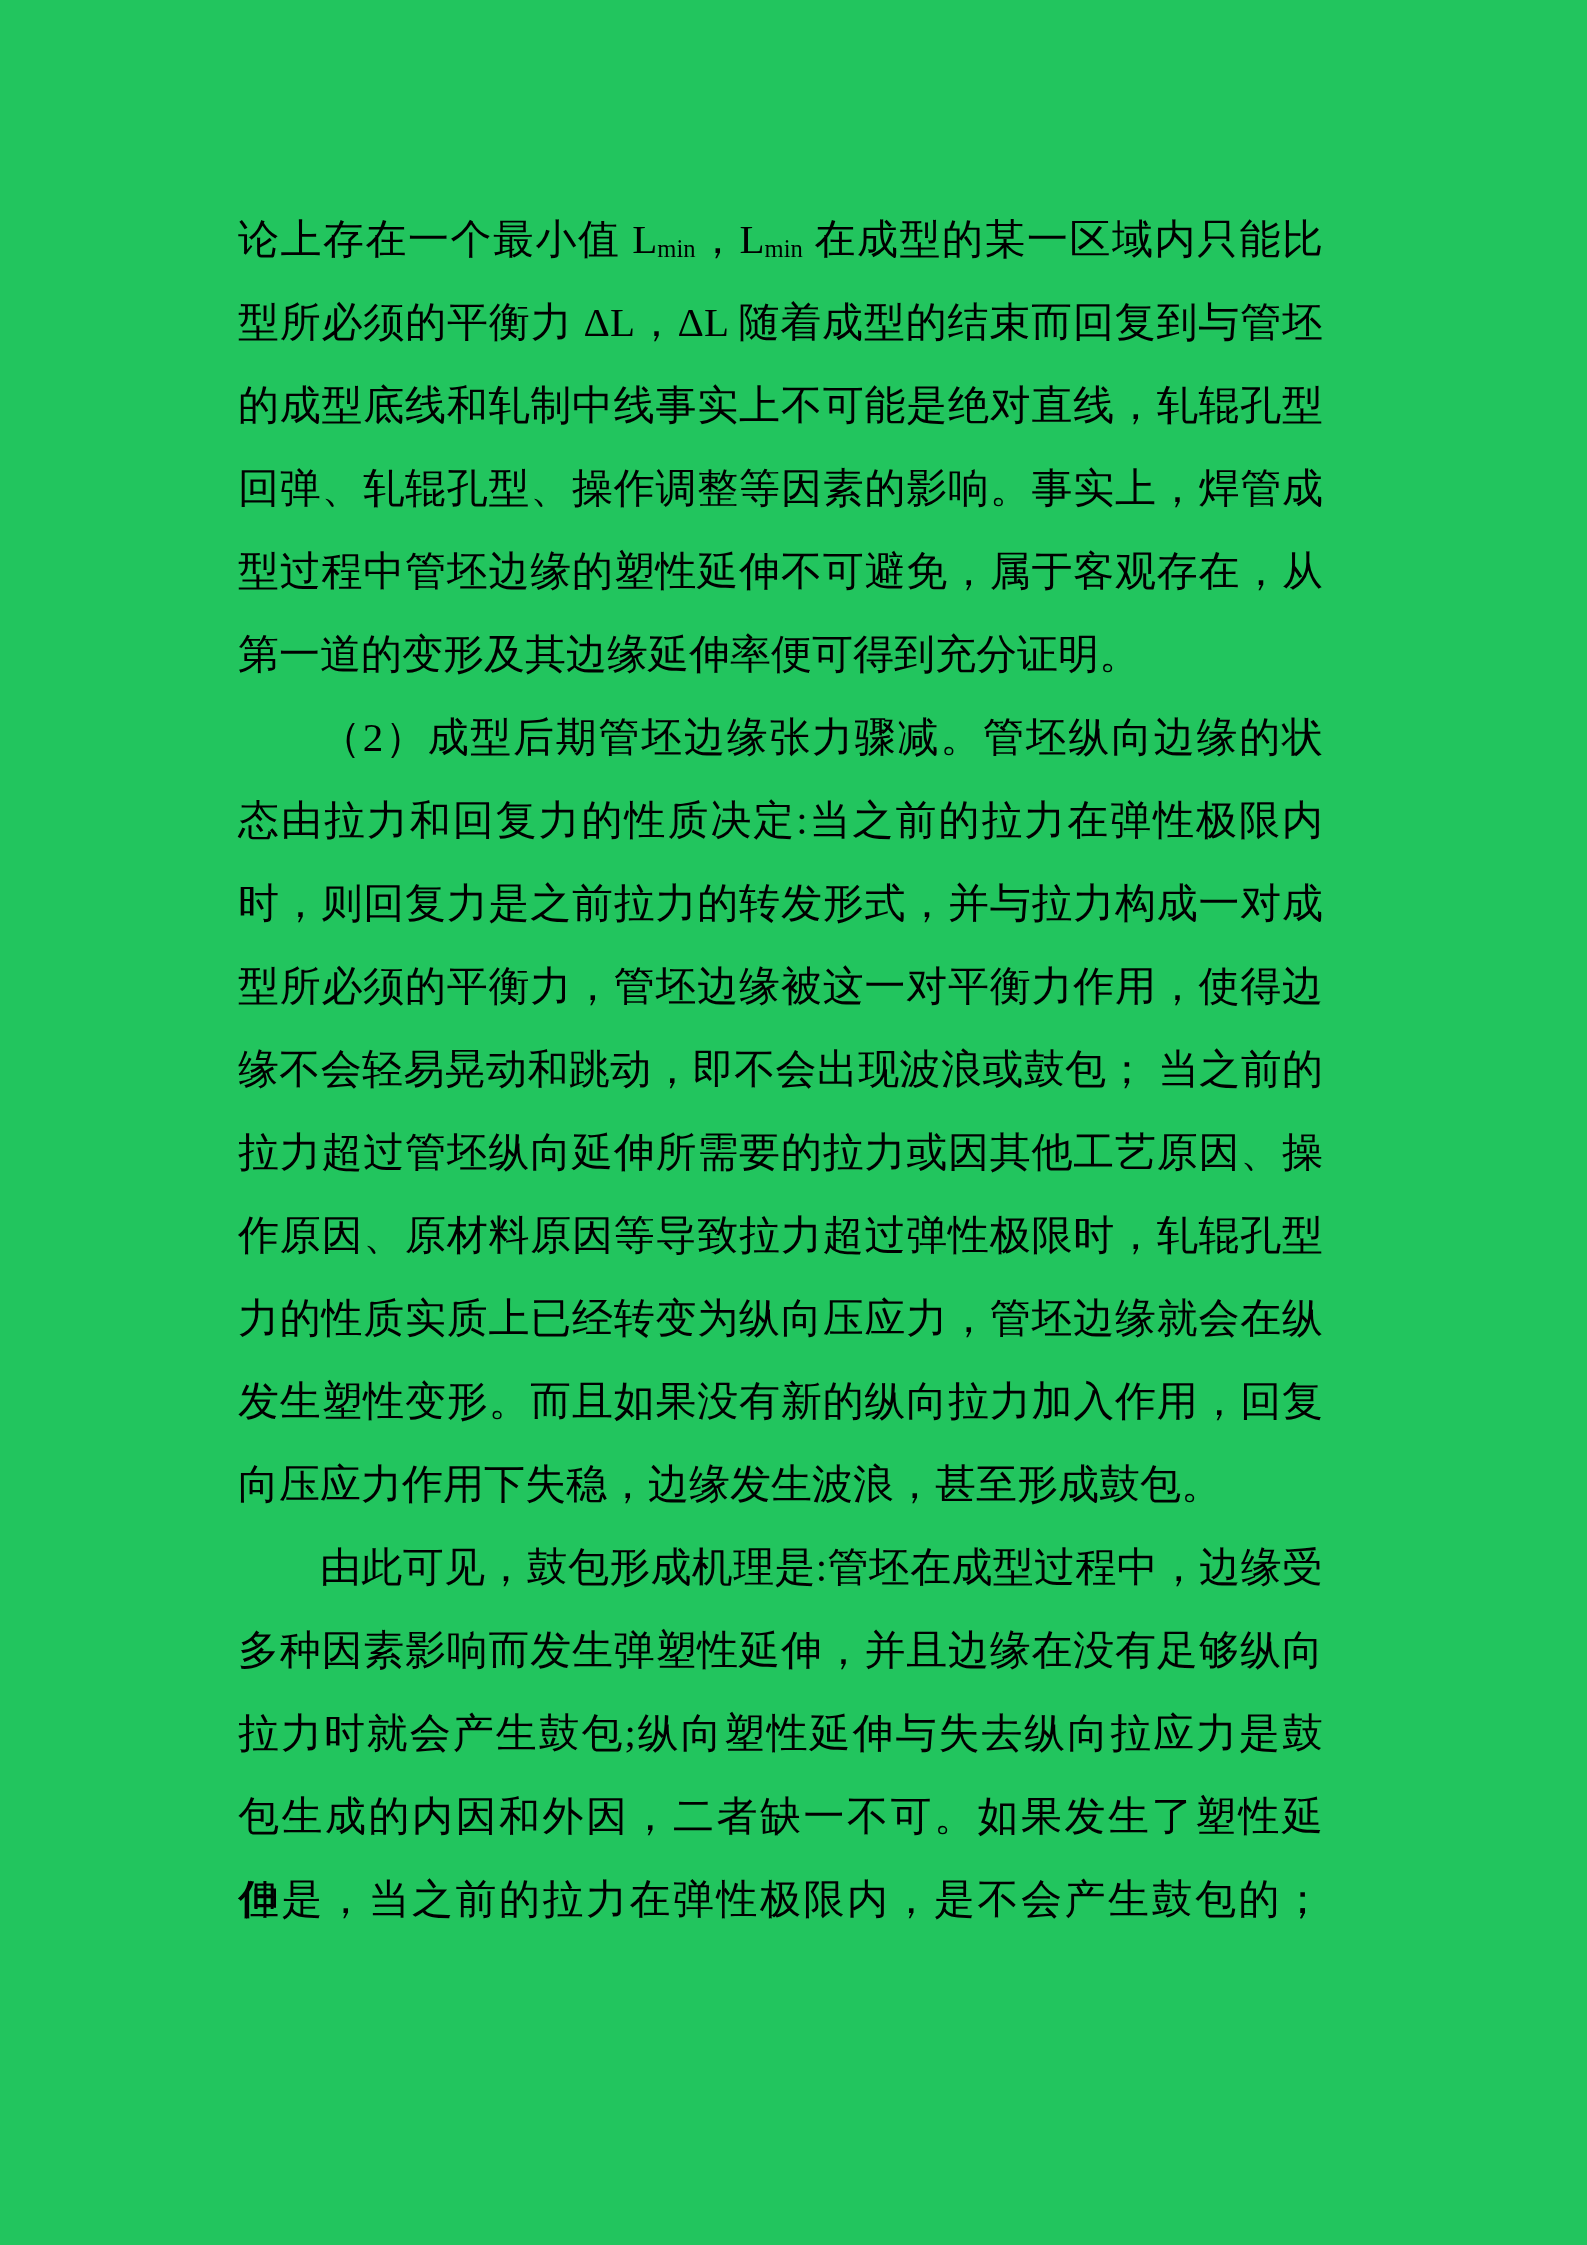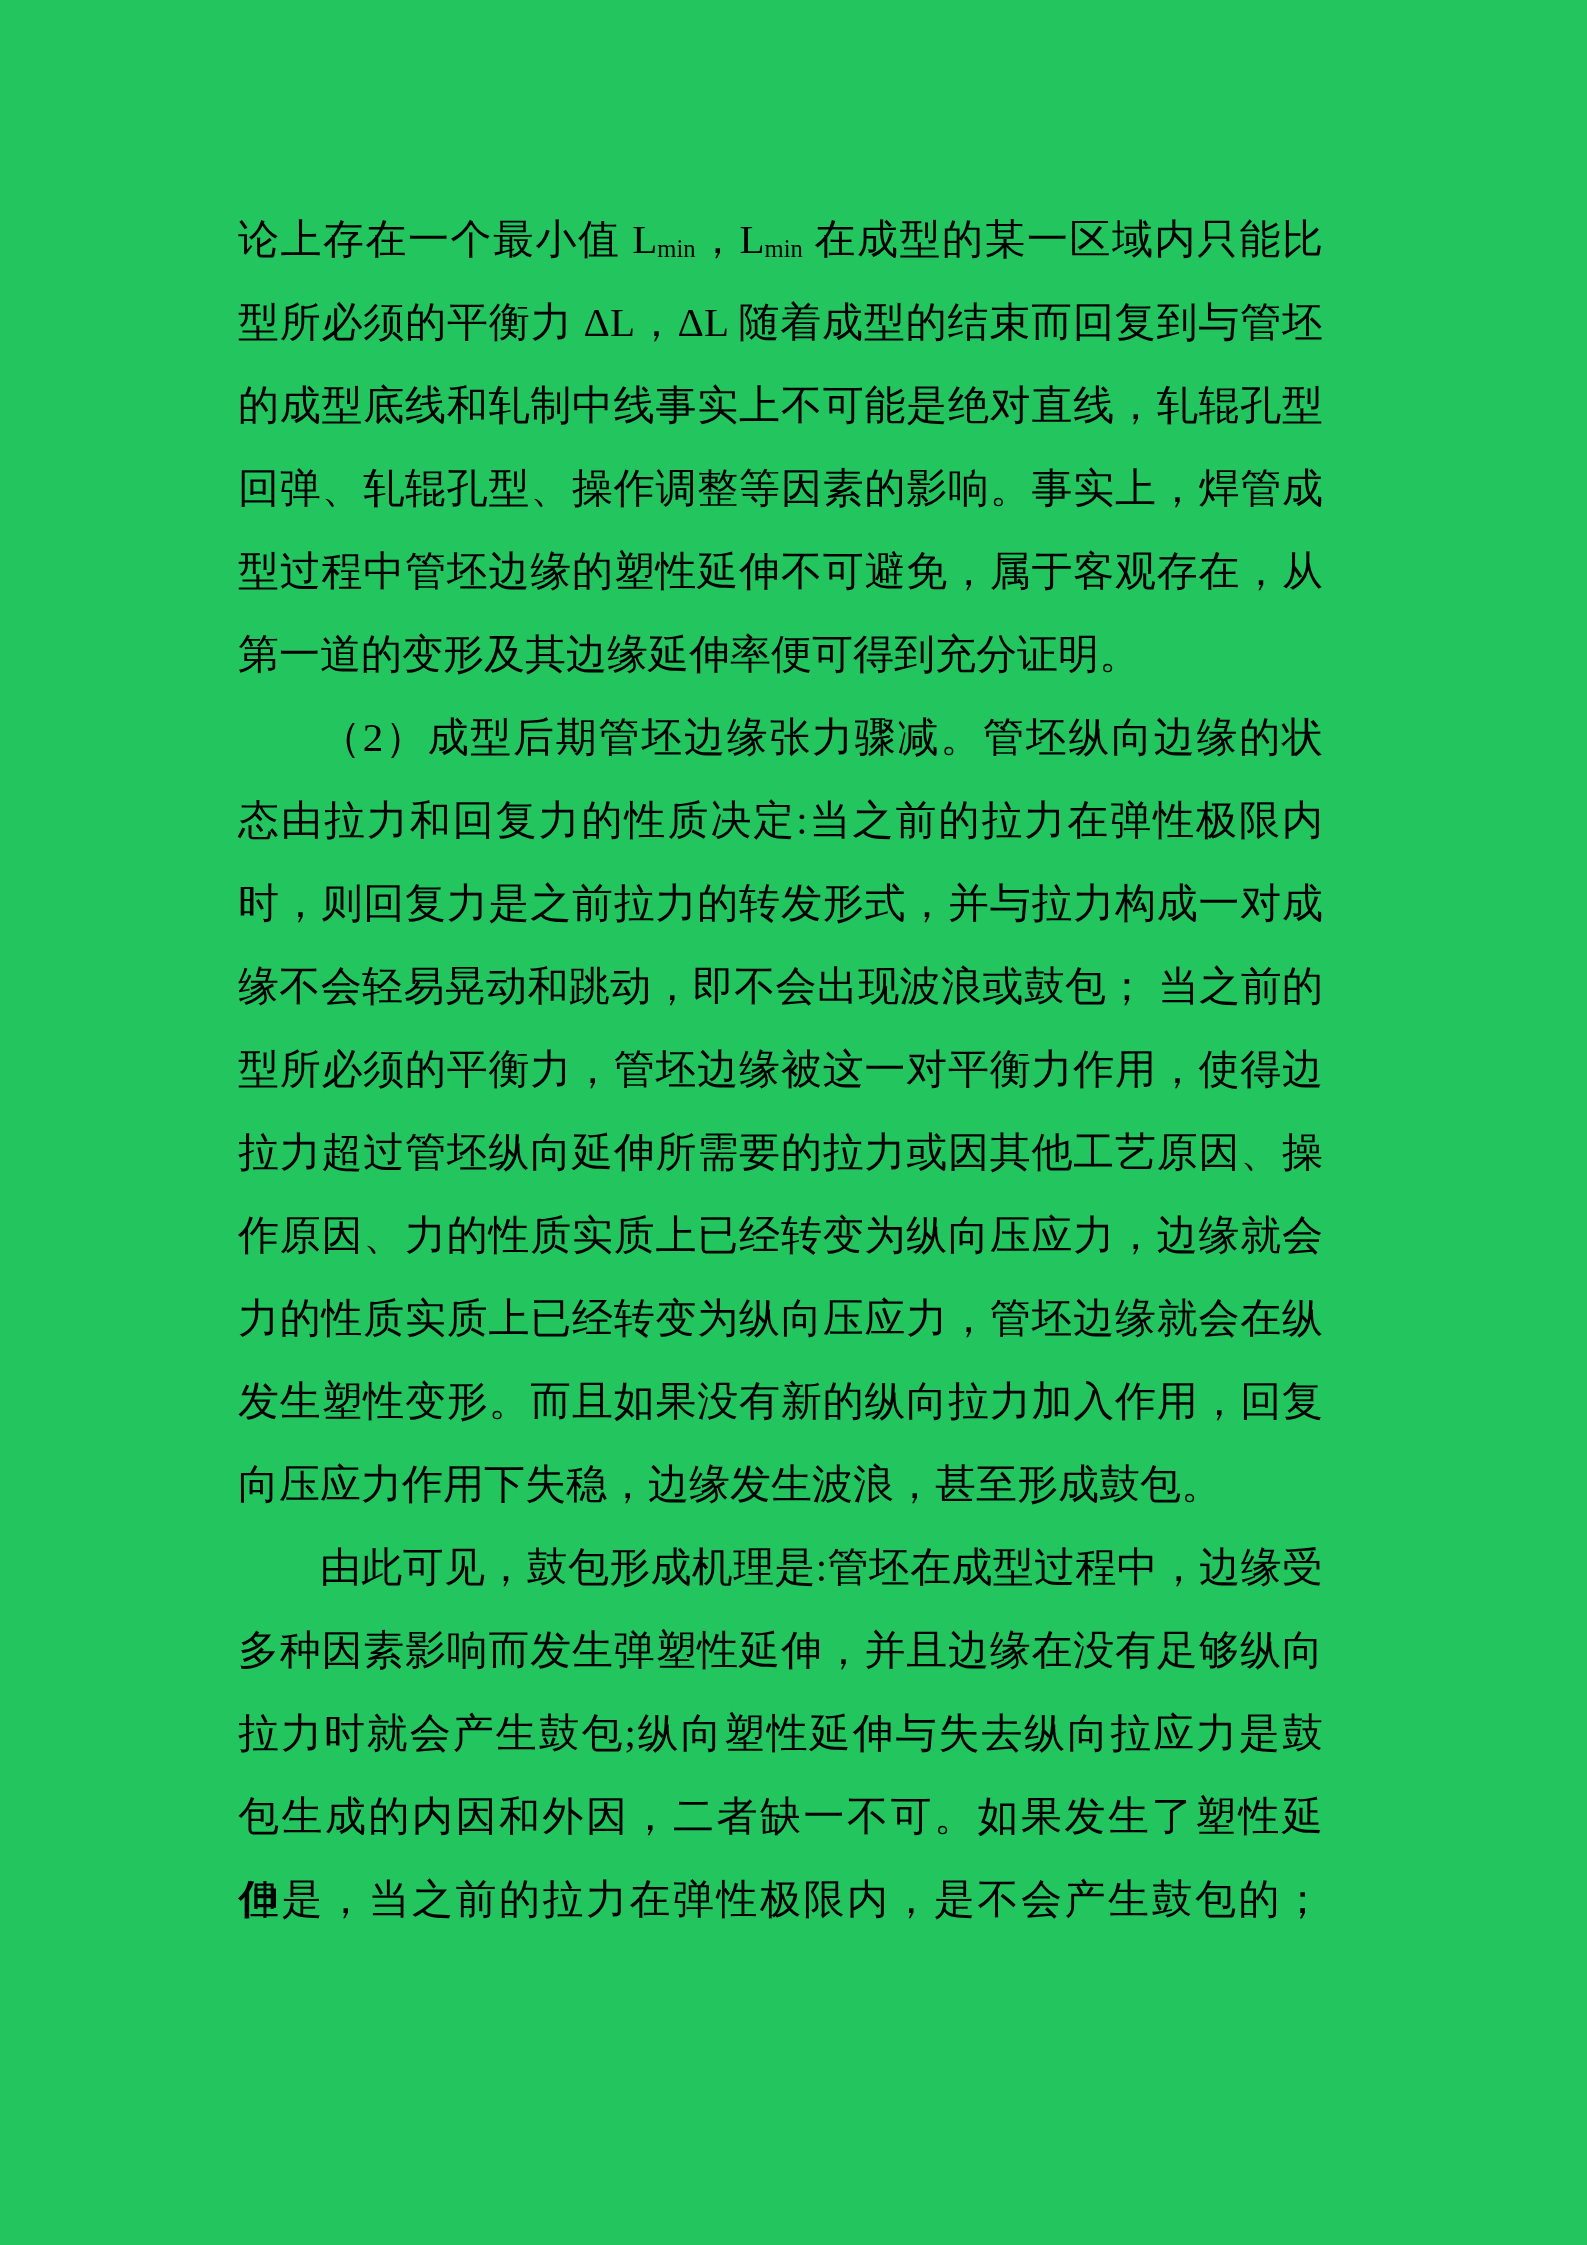--- a/index.html
+++ b/index.html
@@ -55,24 +55,24 @@
 
   <div class="text-line">论上存在一个最小值 L<sub>min</sub>，L<sub>min</sub> 在成型的某一区域内只能比</div>
       <div class="text-line">型所必须的平衡力 ΔL，ΔL 随着成型的结束而回复到与管坯</div>
       <div class="text-line">的成型底线和轧制中线事实上不可能是绝对直线，轧辊孔型</div>
       <div class="text-line">回弹、轧辊孔型、操作调整等因素的影响。事实上，焊管成</div>
       <div class="text-line">型过程中管坯边缘的塑性延伸不可避免，属于客观存在，从</div>
       <div class="text-line no-justify">第一道的变形及其边缘延伸率便可得到充分证明。</div>
       <div class="text-line indent">（2）成型后期管坯边缘张力骤减。管坯纵向边缘的状</div>
       <div class="text-line">态由拉力和回复力的性质决定:当之前的拉力在弹性极限内</div>
       <div class="text-line">时，则回复力是之前拉力的转发形式，并与拉力构成一对成</div>
+      <div class="text-line">型所必须的平衡力，管坯边缘被这一对平衡力作用，使得边</div>
       <div class="text-line">缘不会轻易晃动和跳动，即不会出现波浪或鼓包； 当之前的</div>
-      <div class="text-line">型所必须的平衡力，管坯边缘被这一对平衡力作用，使得边</div>
       <div class="text-line">拉力超过管坯纵向延伸所需要的拉力或因其他工艺原因、操</div>
-      <div class="text-line">作原因、力的性质实质上已经转变为纵向压应力，边缘就会</div>
+      <div class="text-line">作原因、原材料原因等导致拉力超过弹性极限时，轧辊孔型</div>
       <div class="text-line">力的性质实质上已经转变为纵向压应力，管坯边缘就会在纵</div>
       <div class="text-line">发生塑性变形。而且如果没有新的纵向拉力加入作用，回复</div>
       <div class="text-line no-justify">向压应力作用下失稳，边缘发生波浪，甚至形成鼓包。</div>
       <div class="text-line indent">由此可见，鼓包形成机理是:管坯在成型过程中，边缘受</div>
       <div class="text-line">多种因素影响而发生弹塑性延伸，并且边缘在没有足够纵向</div>
       <div class="text-line">拉力时就会产生鼓包;纵向塑性延伸与失去纵向拉应力是鼓</div>
       <div class="text-line">包生成的内因和外因，二者缺一不可。如果发生了塑性延伸，</div>
       <div class="text-line">但是，当之前的拉力在弹性极限内，是不会产生鼓包的；</div>
     </div>
 </div>

